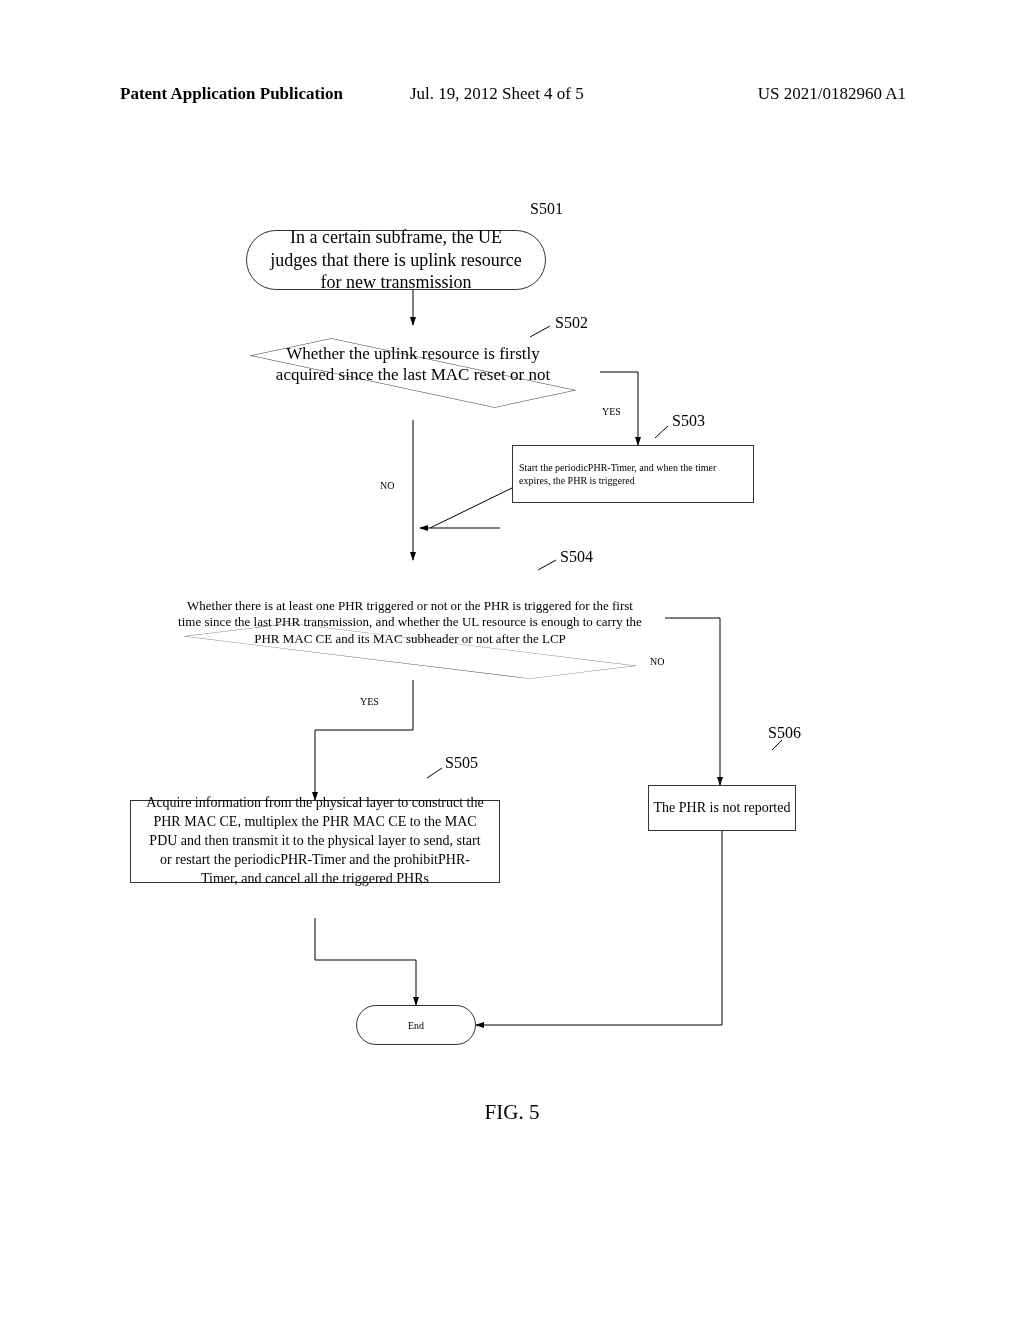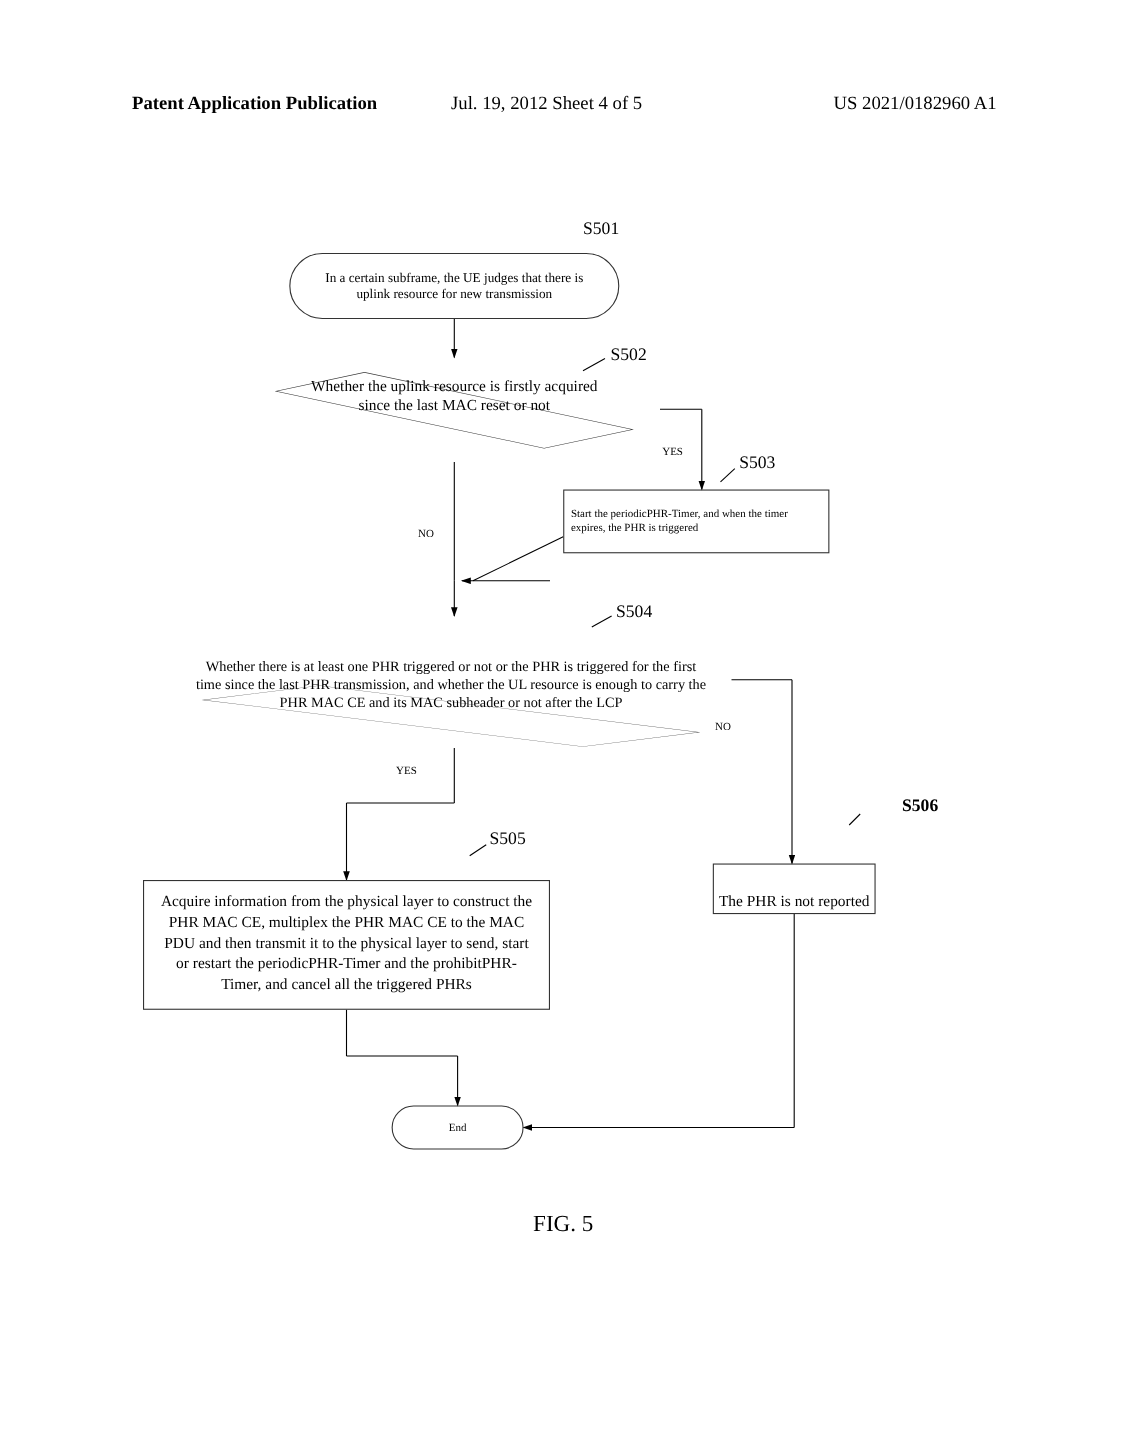--- a/index.html
+++ b/index.html
@@ -19,46 +19,46 @@
       font-size: 17px;
     }
     .h-left { position: absolute; left: 120px; font-weight: bold; }
     .h-center { position: absolute; left: 410px; }
     .h-right { position: absolute; right: 118px; }
     .flow { position: absolute; top: 230px; left: 0; width: 1024px; }
 
     
     .term-start {
       position: absolute;
-      left: 263px; top: 0px;
+      left: 246px; top: 0px;
       width: 300px; height: 60px;
       border: 1px solid #333;
       border-radius: 30px;
       display: flex; align-items: center; justify-content: center;
       text-align: center;
-      font-size: 12px; line-height: 1.25;
+      font-size: 18px; line-height: 1.25;
       padding: 4px 20px;
     }
 
     
     .diamond {
       position: absolute;
       text-align: center;
     }
     .dia-shape {
       position: absolute;
       left: 50%; top: 50%;
       border: 1px solid #333;
       background: #fff;
       transform: translate(-50%, -50%) rotate(45deg);
     }
     .dia-text {
       position: relative;
       z-index: 2;
-      font-size: 14px; line-height: 1.25;
+      font-size: 17px; line-height: 1.25;
     }
 
     .d1 { left: 190px; top: 95px; width: 446px; height: 95px; }
     .d1 .dia-shape { width: 210px; height: 70px; transform: translate(-50%,-50%) rotate(45deg) skew(-33deg,-33deg); }
     .d1 .dia-text { padding-top: 18px; padding-left: 80px; padding-right: 80px; }
 
     .box-s503 {
       position: absolute;
       left: 512px; top: 215px;
       width: 242px; height: 58px;
@@ -69,36 +69,36 @@
       padding: 4px 6px;
     }
 
     .d2 { left: 118px; top: 328px; width: 584px; height: 122px; margin-top: 32px; }
     .d2 .dia-shape { width: 275px; height: 85px; transform: translate(-50%,-50%) rotate(45deg) skew(-38deg,-38deg); }
     .d2 .dia-text { padding-top: 8px; padding-left: 60px; padding-right: 60px; font-size: 13px; }
 
     .box-s505 {
       position: absolute;
       left: 130px; top: 570px;
-      width: 370px; height: 118px;
+      width: 370px; height: 83px;
       border: 1px solid #333;
       font-size: 14px; line-height: 1.35;
       text-align: center;
       padding: 6px 12px;
       display: flex; align-items: center; justify-content: center;
     }
 
     .box-s506 {
       position: absolute;
       left: 648px; top: 555px;
       width: 148px; height: 46px;
       border: 1px solid #333;
       font-size: 14px; line-height: 1.3;
       text-align: center;
-      display: flex; align-items: flex-end; justify-content: center;
+      display: flex; align-items: center; justify-content: center;
     }
 
     .term-end {
       position: absolute;
       left: 356px; top: 775px;
       width: 120px; height: 40px;
       border: 1px solid #333;
       border-radius: 20px;
       display: flex; align-items: center; justify-content: center;
       font-size: 10px;
@@ -206,20 +206,20 @@
   <div class="lbl" style="left:650px; top:426px;">NO</div>
 
   <div class="box-s505">
     <span>Acquire information from the physical layer to construct the PHR MAC CE, multiplex the PHR MAC CE to the MAC PDU and then transmit it to the physical layer to send, start or restart the periodicPHR-Timer and the prohibitPHR-Timer, and cancel all the triggered PHRs</span>
   </div>
   <div class="lbl slbl" style="left:445px; top:524px;">S505</div>
 
   <div class="box-s506">
     <span>The PHR is not reported</span>
   </div>
-  <div class="lbl slbl" style="left:820px; top:494px;font-weight:bold;">S506</div>
+  <div class="lbl slbl" style="left:768px; top:494px;">S506</div>
 
   <div class="term-end">
     <span>End</span>
   </div>
 
   <div class="fig-cap">FIG. 5</div>
 </div>
 
 </body></html>

